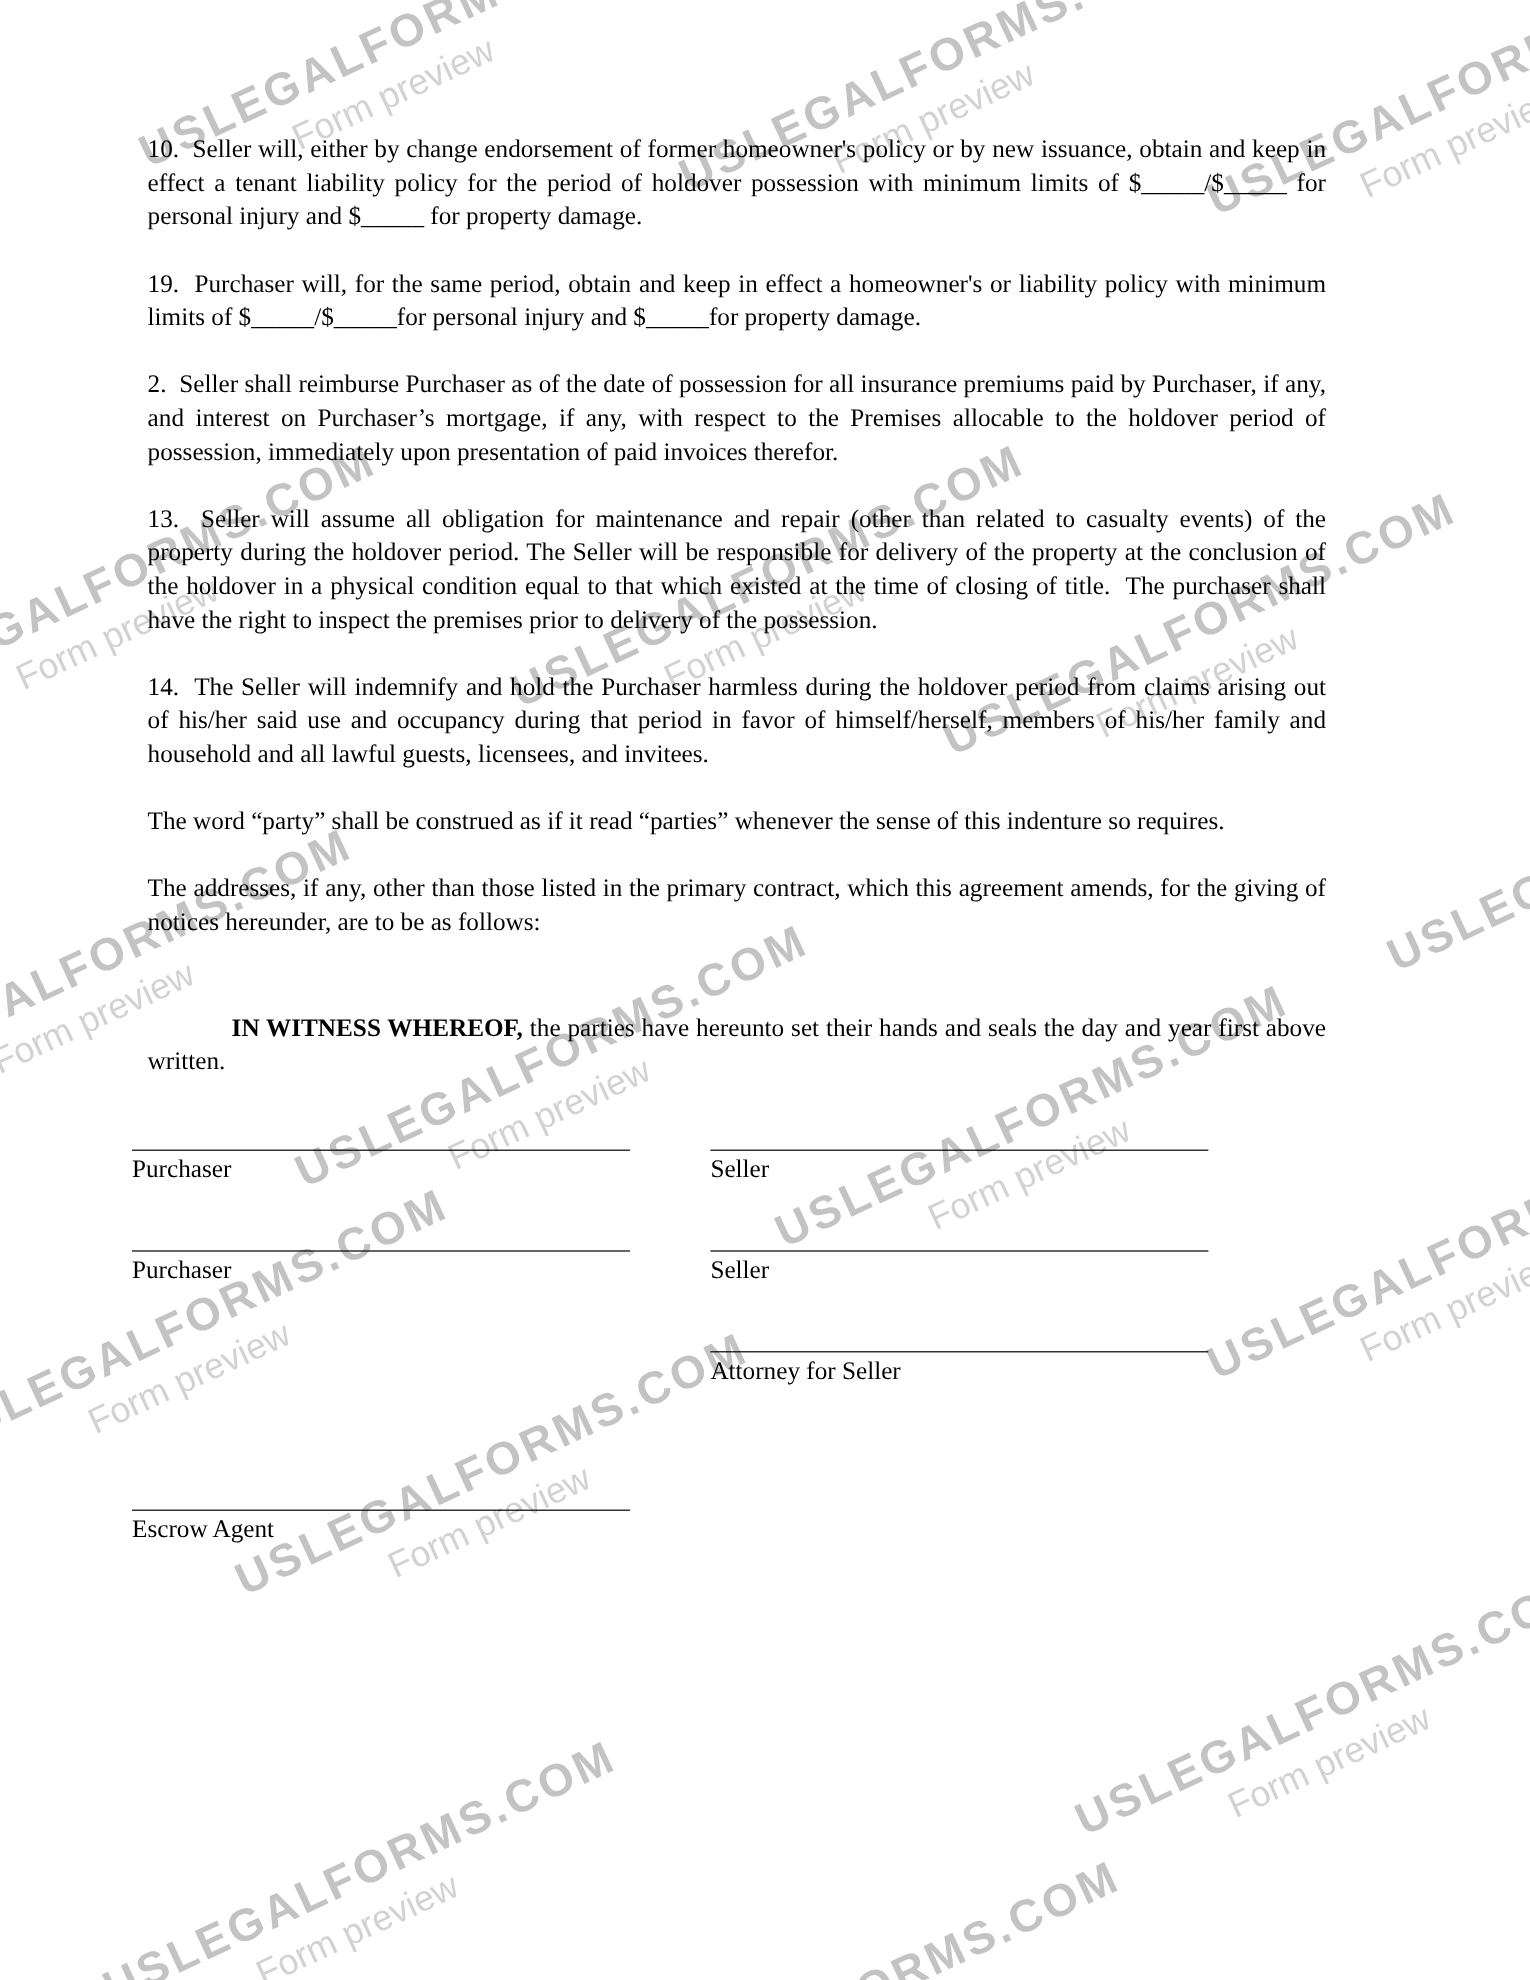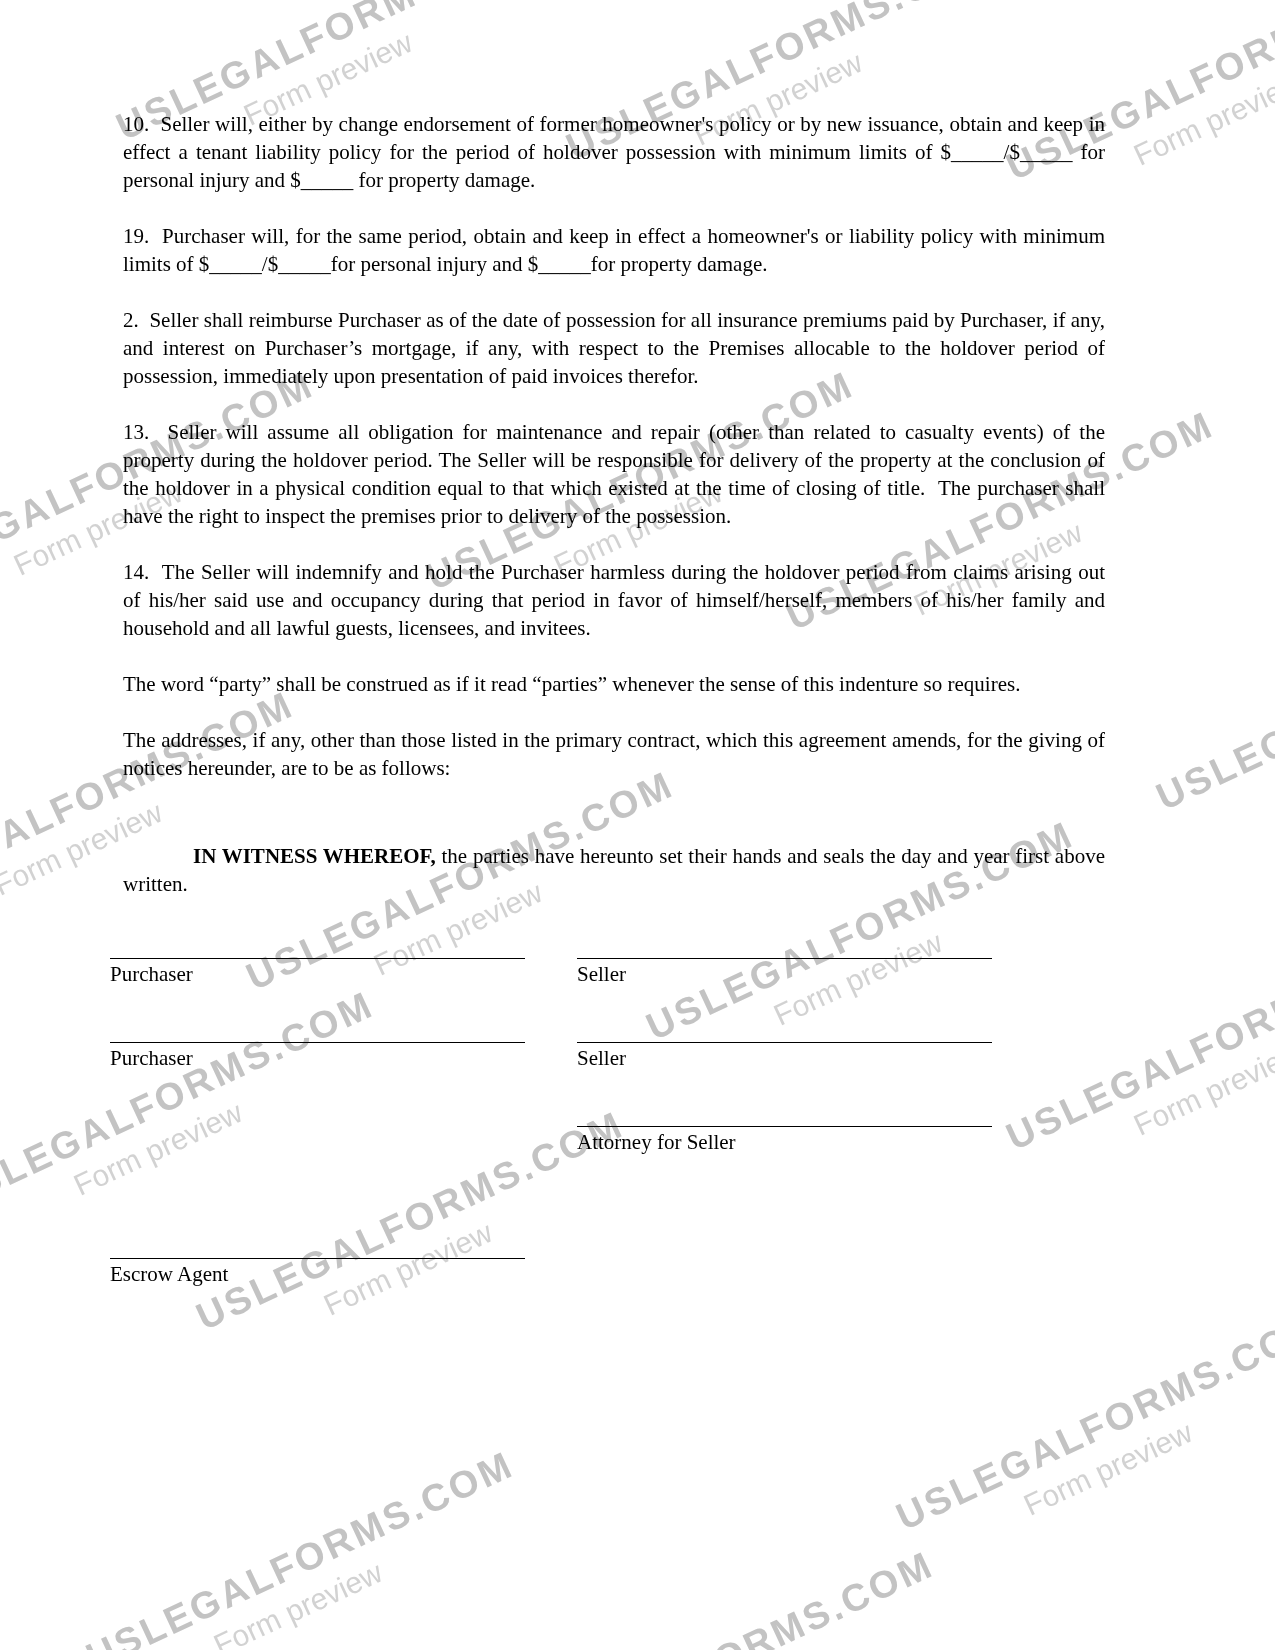--- a/index.html
+++ b/index.html
@@ -56,21 +56,21 @@
     margin: 0 0 28px 13px;
     white-space: pre-wrap;
   }
   p.para.addresses { margin-bottom: 60px; }
   p.para.witness { text-indent: 70px; }
   .bold { font-weight: bold; }
 
   
   .sig-grid {
     display: flex;
-    gap: 52px;
+    gap: 67px;
     margin-top: 60px;
   }
   .sig-col { width: 415px; }
   .sig-block { margin-bottom: 54px; }
   .sig-line {
     border-bottom: 1px solid #000;
     height: 0;
   }
   .sig-label {
     font-size: 21px;

